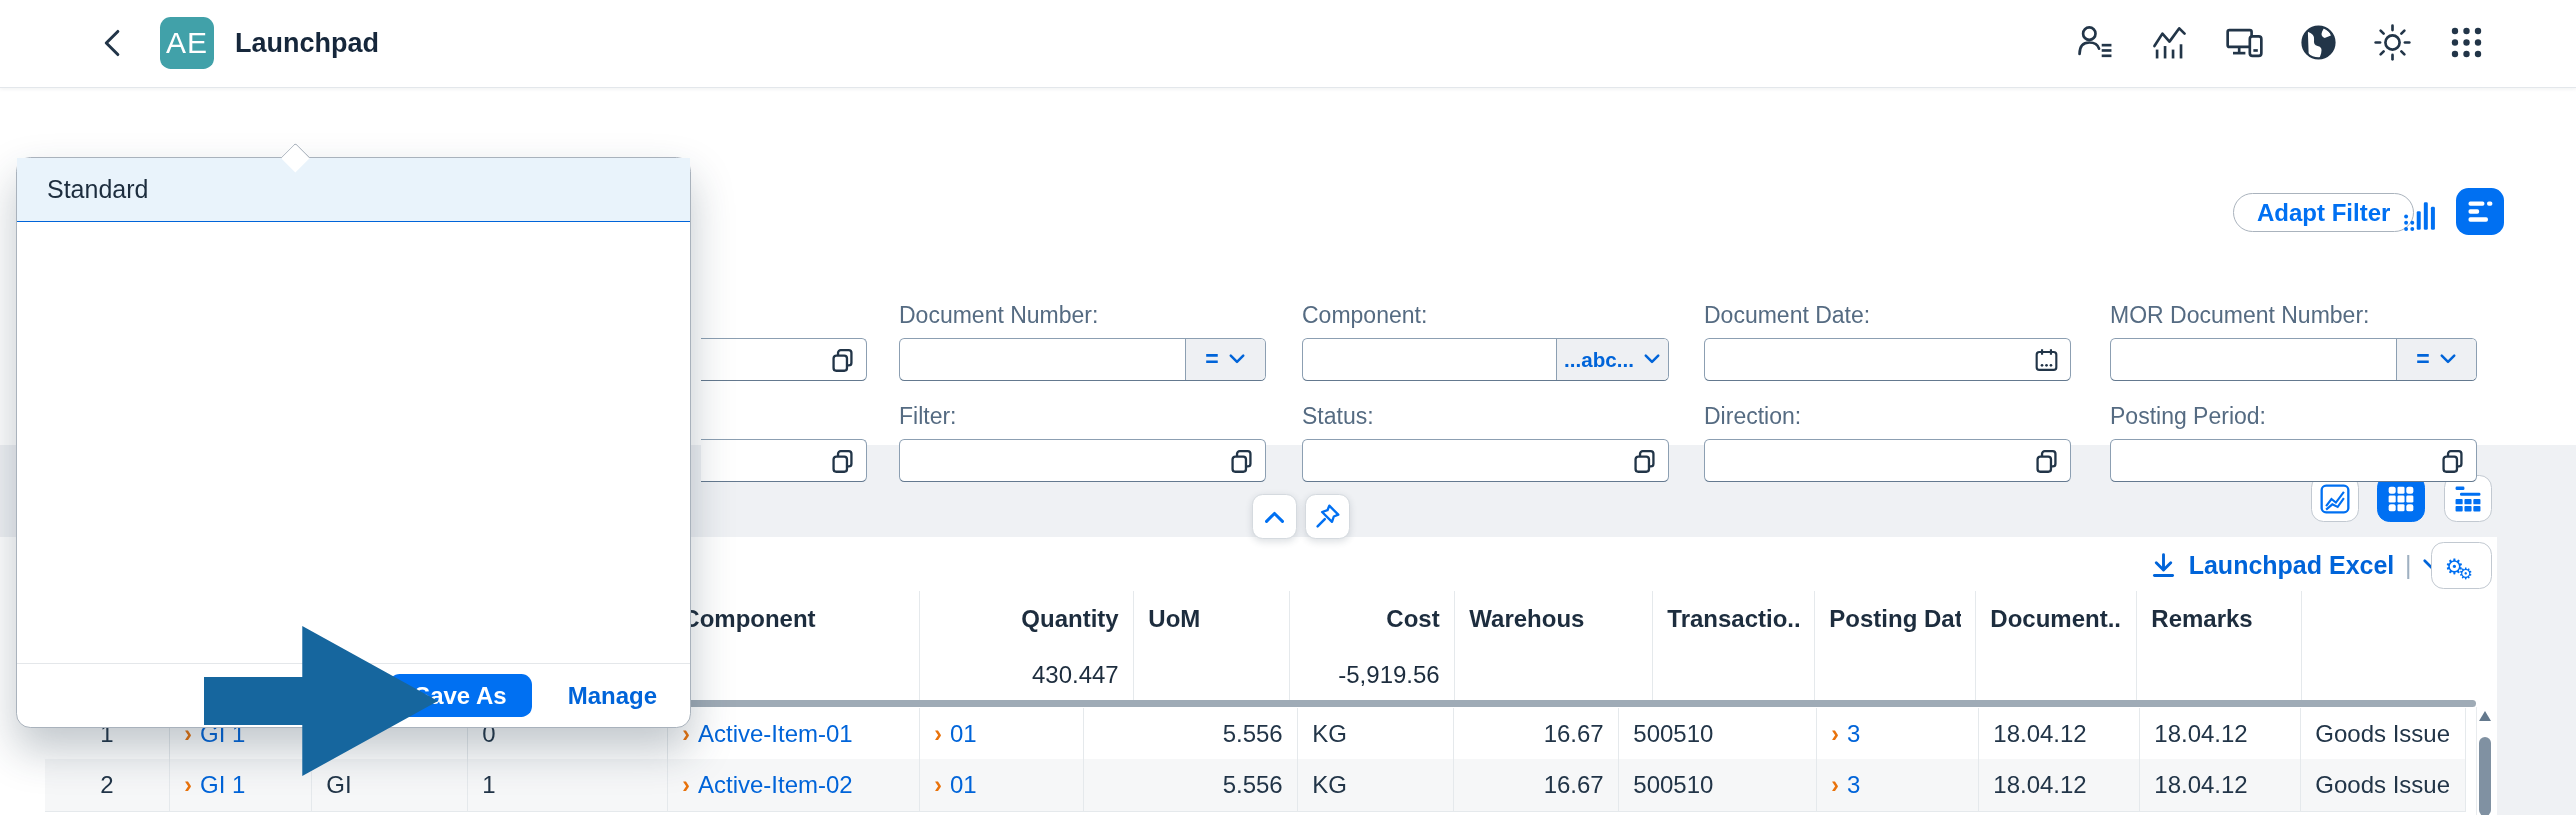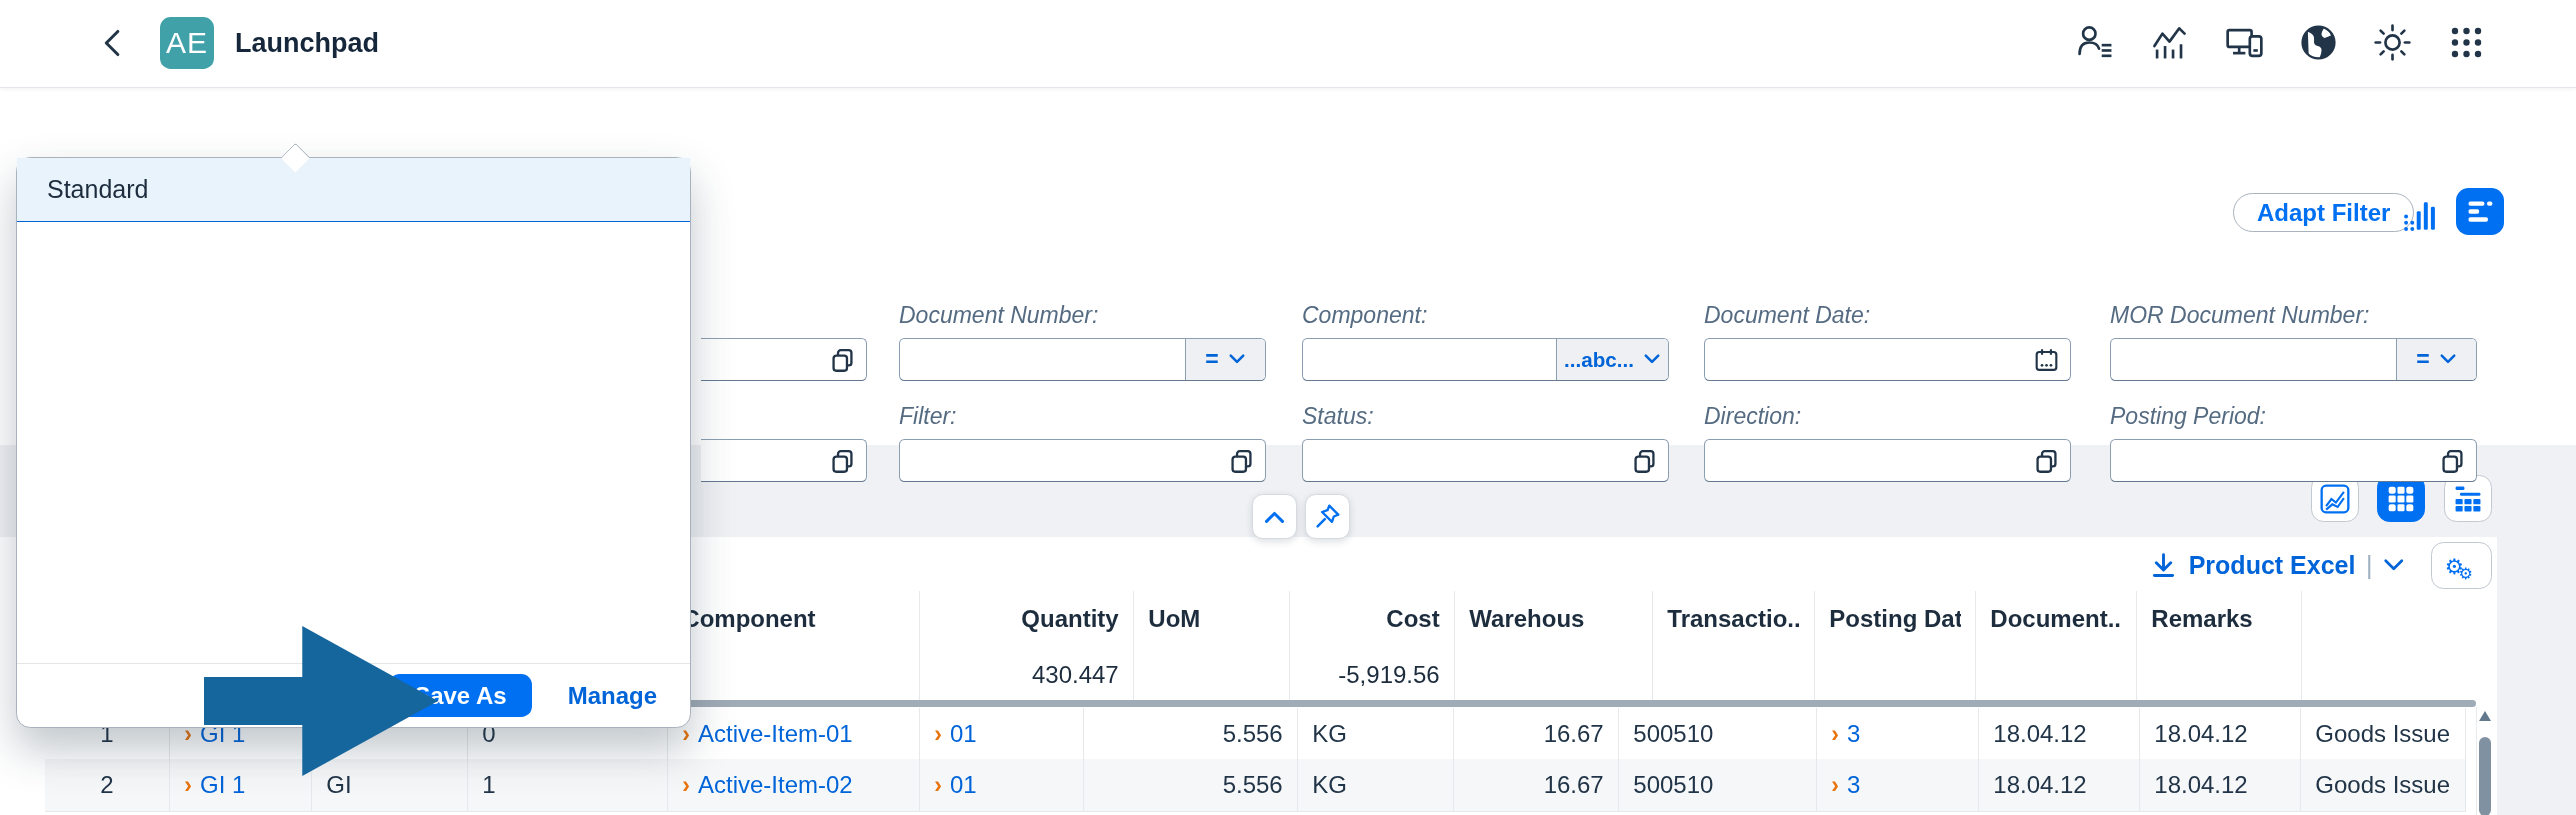--- a/index.html
+++ b/index.html
@@ -16,21 +16,21 @@
   .apptitle{left:235px;top:0;height:87px;display:flex;align-items:center;font-size:27px;font-weight:bold;color:#16273b;}
   .appsub{left:358px;top:0;height:87px;display:flex;align-items:center;font-size:25px;color:#223548;}
   
   .filterarea{left:12px;top:87px;width:2576px;height:358px;background:#fff;z-index:1;}
   .pagetitle{left:82px;top:98px;font-size:36px;font-weight:bold;color:#0070f2;}
   .pagetitle sup{font-size:23px;top:-12.5px;position:relative;}
   .variant-dd{left:275px;top:101px;width:47px;height:45px;border-radius:12.5px;border:1.8px solid #4f92e2;background:#fff;}
   .pillbtn{height:39px;border-radius:19.7px;border:0.9px solid #aab3bd;background:#fff;color:#0070f2;
            font-size:24px;font-weight:600;padding:0 23px;display:flex;align-items:center;font-family:inherit;}
   .bluesq{width:48px;height:47px;border-radius:12.5px;background:#0070f2;border:none;display:flex;align-items:center;justify-content:center;}
-  .flabel{font-size:23px;color:#556b82;white-space:nowrap;font-style:italic;}
+  .flabel{font-size:23px;color:#556b82;white-space:nowrap;}
   .finput{height:43px;background:#fff;border:0.9px solid #8c9fb2;border-bottom-color:#64798f;border-radius:5.4px;box-sizing:border-box;}
   .fsuffix{position:absolute;right:0;top:0;bottom:0;background:#eef0f3;border-left:0.9px solid #8c9fb2;
            border-radius:0 4.5px 4.5px 0;display:flex;align-items:center;justify-content:center;gap:9px;
            color:#0064d9;font-weight:bold;}
   .innericon{position:absolute;right:10.7px;top:50%;transform:translateY(-50%);}
   .smallfloat{width:45px;height:45px;border-radius:10.7px;background:#fff;border:0.9px solid #d5dadf;
               box-shadow:0 2.7px 7.2px rgba(34,53,72,.15);display:flex;align-items:center;justify-content:center;}
   .grayband{left:0;top:445px;width:2576px;height:92px;background:#eff1f4;}
   
   .card{left:0;top:537px;width:2497px;height:279px;background:#fff;}
@@ -350,21 +350,21 @@
       </g>
     </svg>
   </button>
 
   <button class="abs linklike" style="left:2143px;top:547px;height:36px;">
     <svg width="29" height="29" viewBox="0 0 32 32">
       <line x1="16" y1="4" x2="16" y2="20" stroke="#0064d9" stroke-width="3.2" stroke-linecap="round"></line>
       <polyline points="8,13 16,21 24,13" fill="none" stroke="#0064d9" stroke-width="3.2" stroke-linecap="round" stroke-linejoin="round"></polyline>
       <line x1="6" y1="27" x2="26" y2="27" stroke="#0064d9" stroke-width="3.2" stroke-linecap="round"></line>
     </svg>
-    <span>Product Excel</span>
+    <span>Launchpad Excel</span>
     <span style="color:#9fb0c1;font-weight:400;">|</span>
     <svg width="21.5" height="14.3" viewBox="0 0 24 16">
         <polyline points="3,3 12,12 21,3" fill="none" stroke="#0064d9" stroke-width="3" stroke-linecap="round" stroke-linejoin="round"></polyline>
       </svg>
   </button>
   <button class="abs gearbtn">
     <span style="position:relative;">
       <span style="font-size:21.5px;">⚙</span><span style="font-size:16px;position:relative;left:-5.4px;top:5.4px;">⚙</span>
     </span>
   </button>

